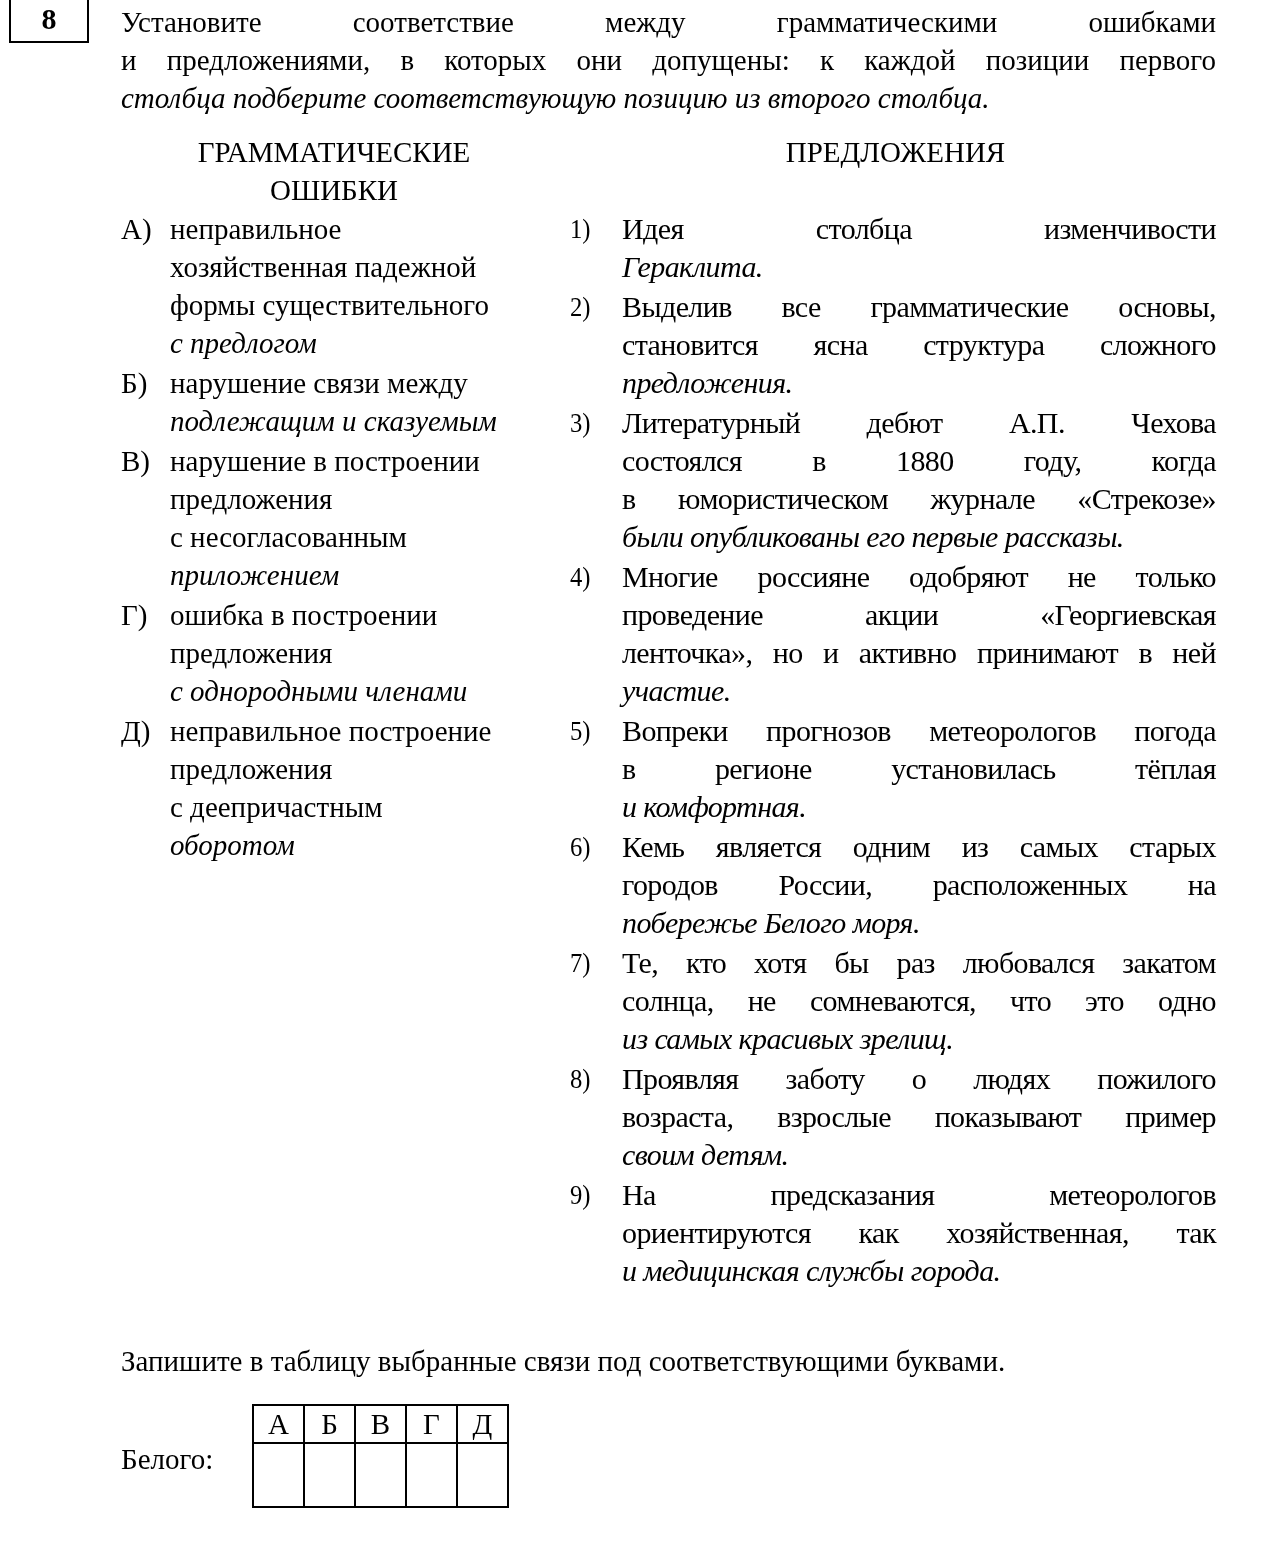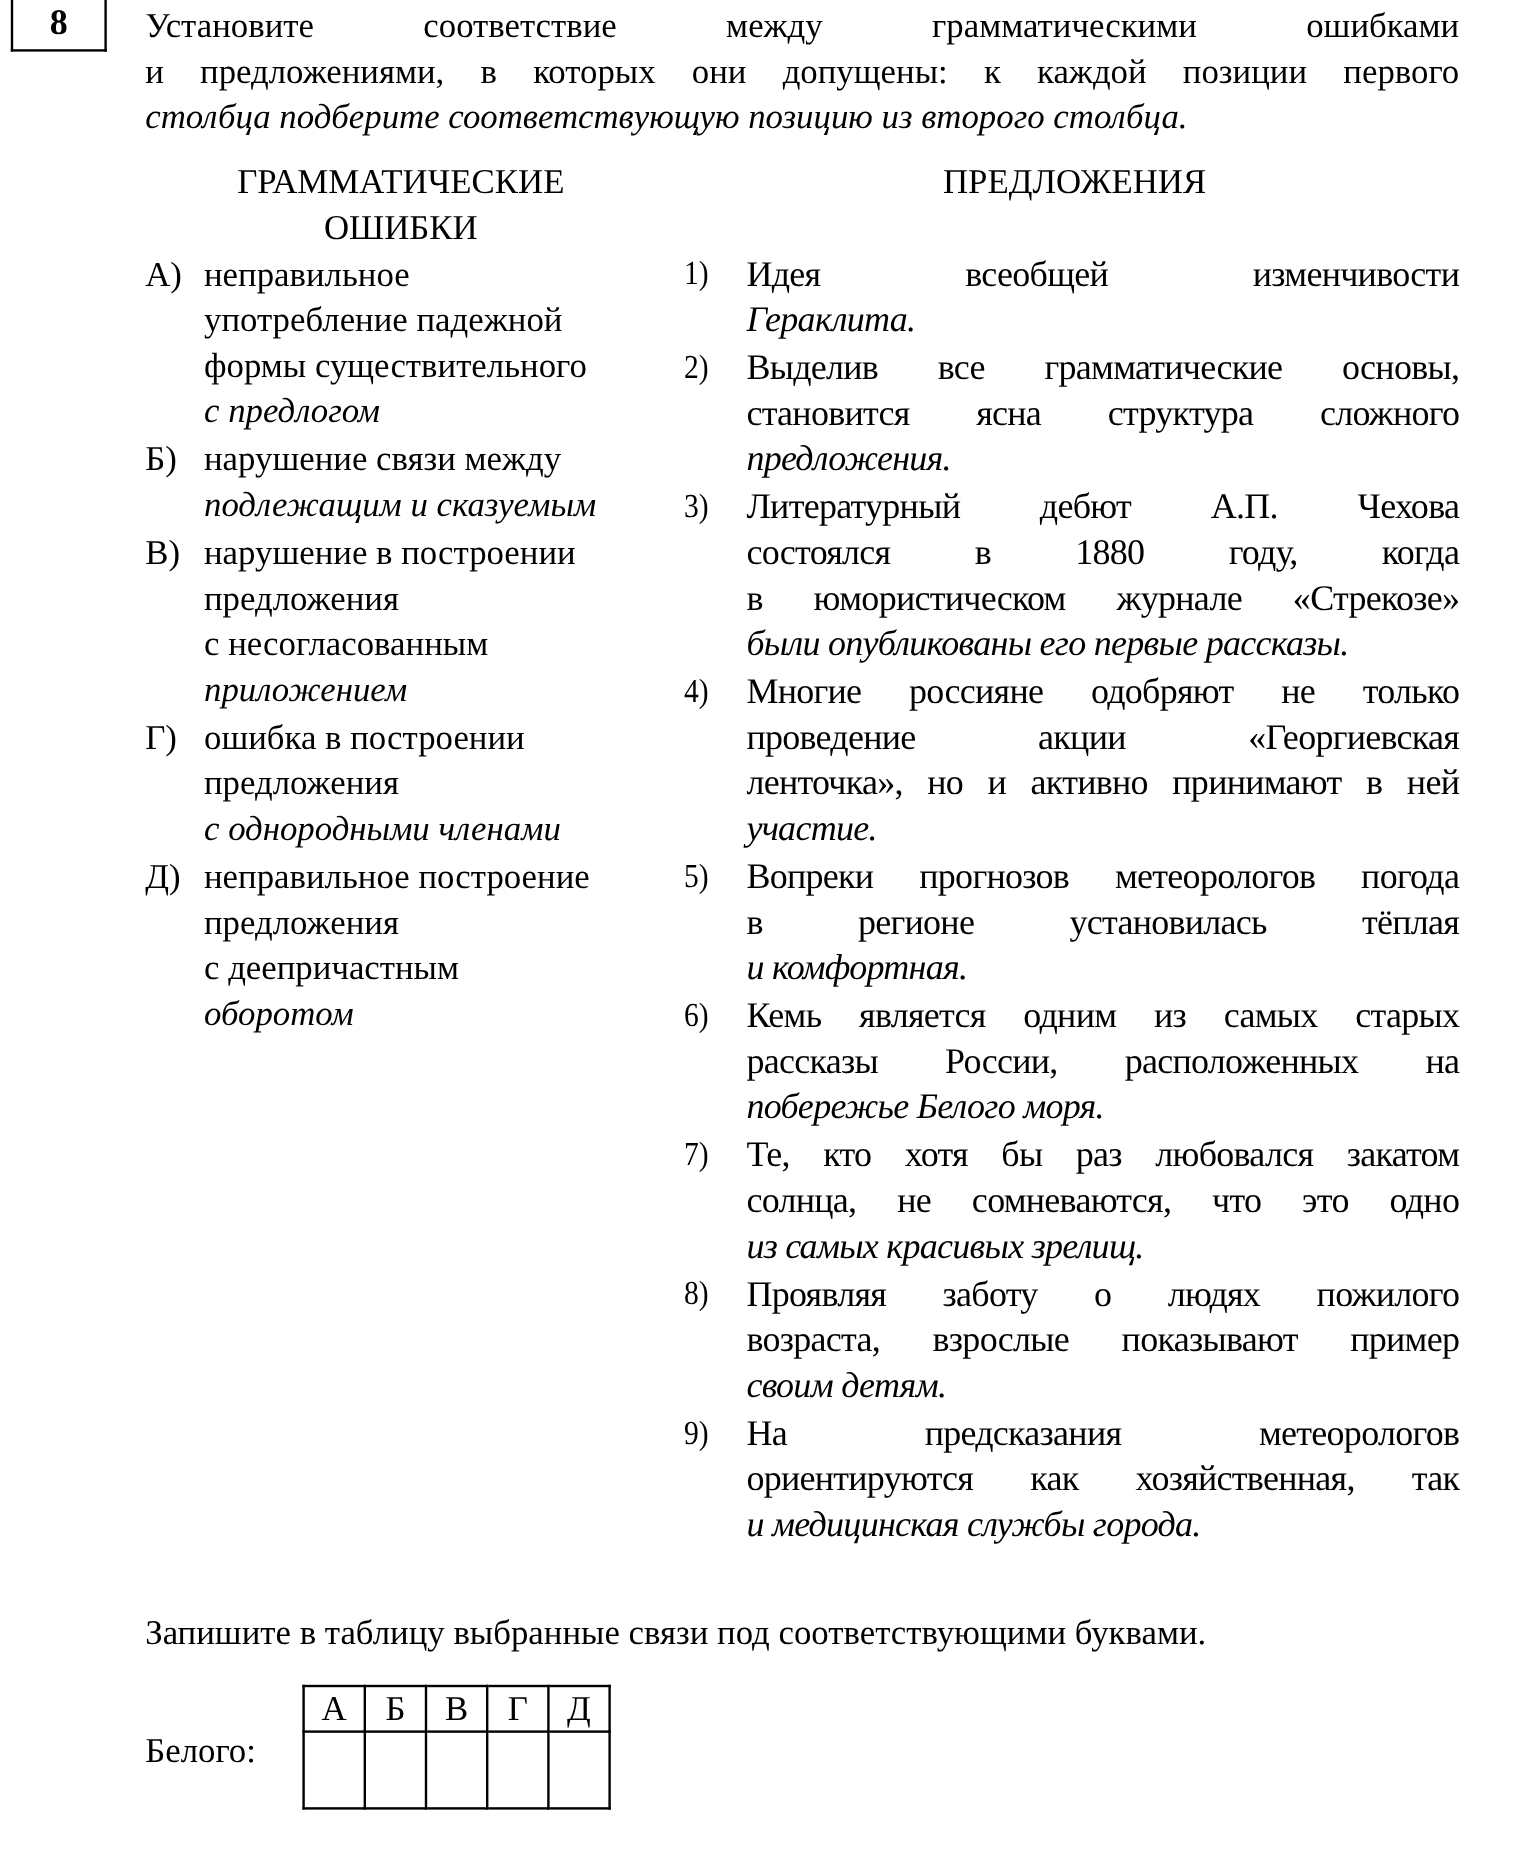--- a/index.html
+++ b/index.html
@@ -61,21 +61,21 @@
   <div>ГРАММАТИЧЕСКИЕ</div>
   <div>ОШИБКИ</div>
 </div>
 <div class="col-head right-head">ПРЕДЛОЖЕНИЯ</div>
 
 <div class="left-list" id="left-list">
     <div class="item">
       <div class="marker">А)</div>
       <div class="body">
         <span class="line">неправильное</span>
-        <span class="line">употребление падежной</span>
+        <span class="line">хозяйственная падежной</span>
         <span class="line">формы существительного</span>
         <span class="line last">с предлогом</span>
       </div>
     </div>
     <div class="item">
       <div class="marker">Б)</div>
       <div class="body">
         <span class="line">нарушение связи между</span>
         <span class="line last">подлежащим и сказуемым</span>
       </div>
@@ -104,21 +104,21 @@
         <span class="line">предложения</span>
         <span class="line">с деепричастным</span>
         <span class="line last">оборотом</span>
       </div>
     </div>
   </div>
 <div class="right-list" id="right-list">
     <div class="item">
       <div class="marker">1)</div>
       <div class="body">
-        <span class="line">Идея всеобщей изменчивости</span>
+        <span class="line">Идея столбца изменчивости</span>
         <span class="line last">Гераклита.</span>
       </div>
     </div>
     <div class="item">
       <div class="marker">2)</div>
       <div class="body">
         <span class="line">Выделив все грамматические основы,</span>
         <span class="line">становится ясна структура сложного</span>
         <span class="line last">предложения.</span>
       </div>
@@ -146,21 +146,21 @@
       <div class="body">
         <span class="line">Вопреки прогнозов метеорологов погода</span>
         <span class="line">в регионе установилась тёплая</span>
         <span class="line last">и комфортная.</span>
       </div>
     </div>
     <div class="item">
       <div class="marker">6)</div>
       <div class="body">
         <span class="line">Кемь является одним из самых старых</span>
-        <span class="line">рассказы России, расположенных на</span>
+        <span class="line">городов России, расположенных на</span>
         <span class="line last">побережье Белого моря.</span>
       </div>
     </div>
     <div class="item">
       <div class="marker">7)</div>
       <div class="body">
         <span class="line">Те, кто хотя бы раз любовался закатом</span>
         <span class="line">солнца, не сомневаются, что это одно</span>
         <span class="line last">из самых красивых зрелищ.</span>
       </div>

